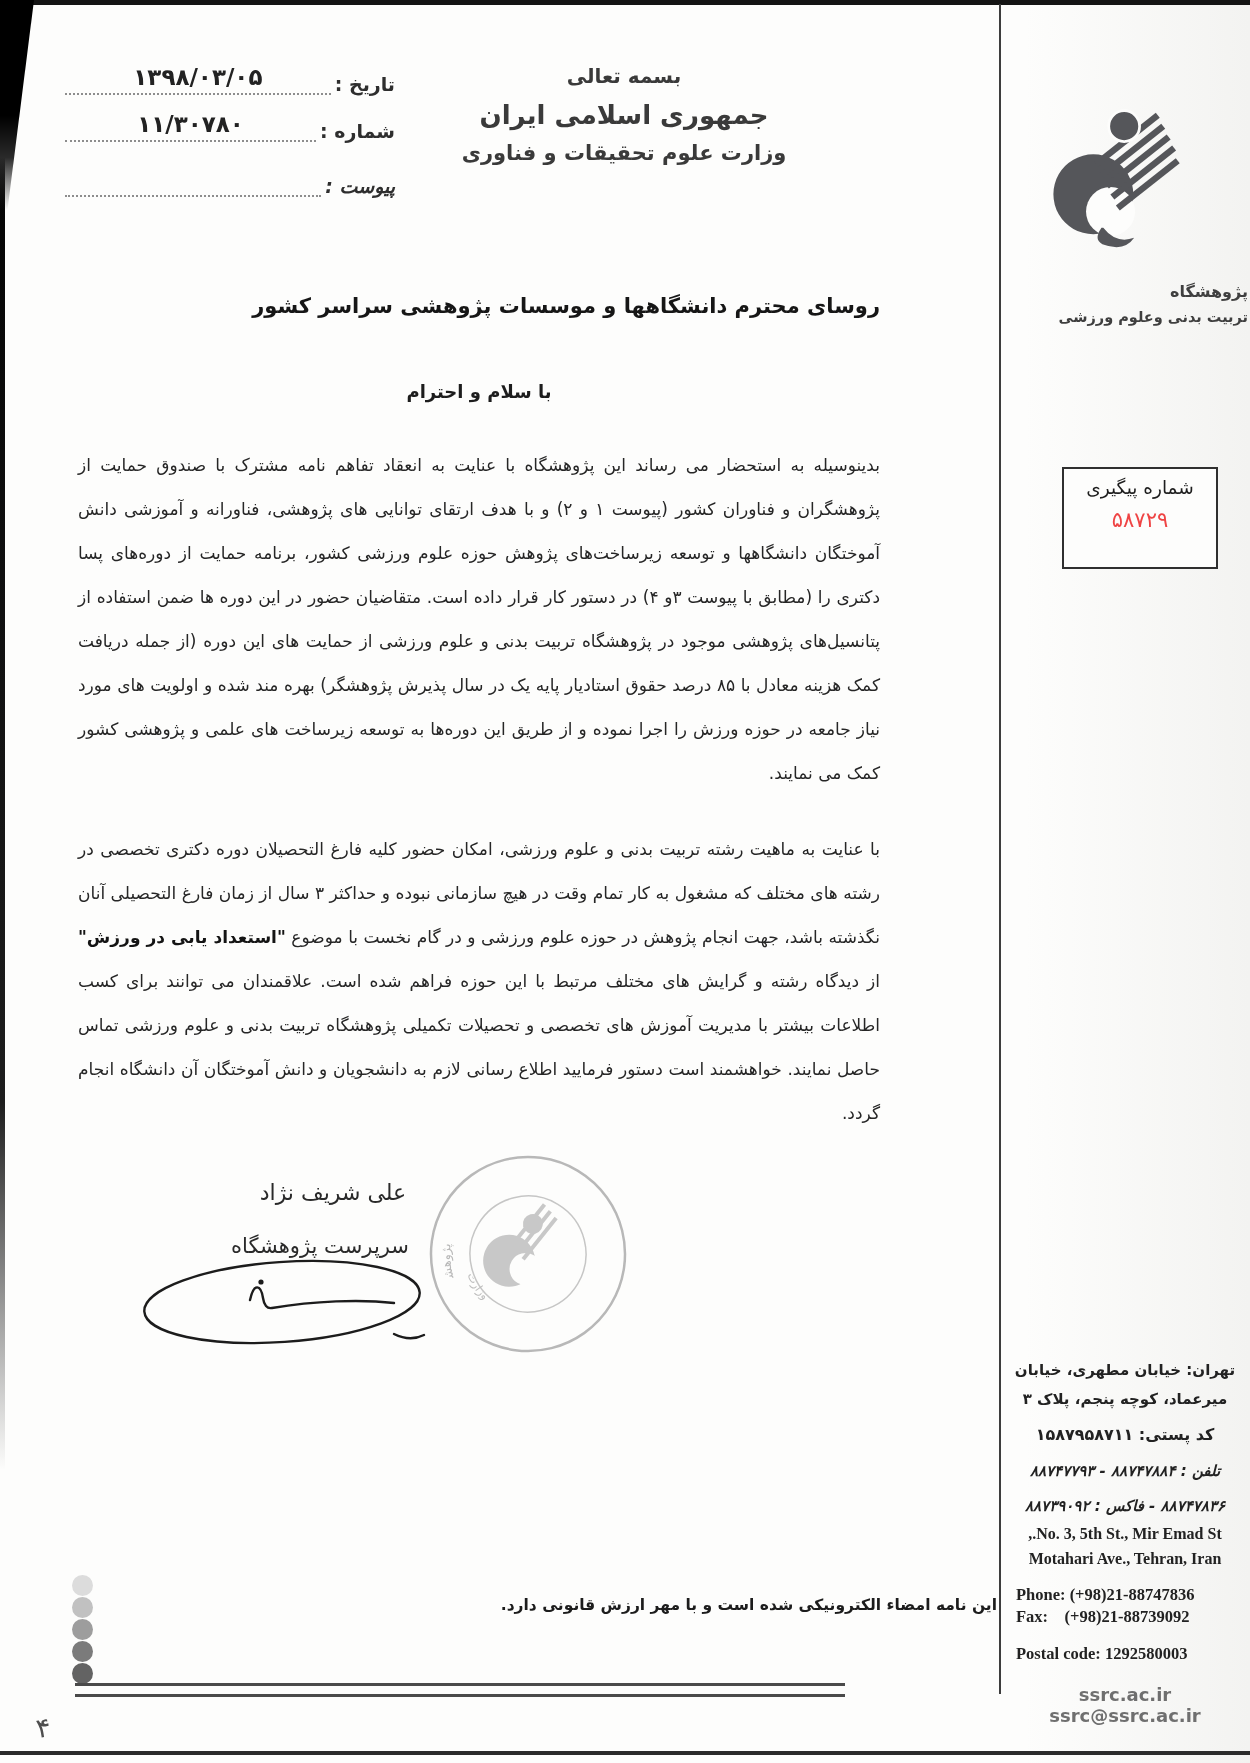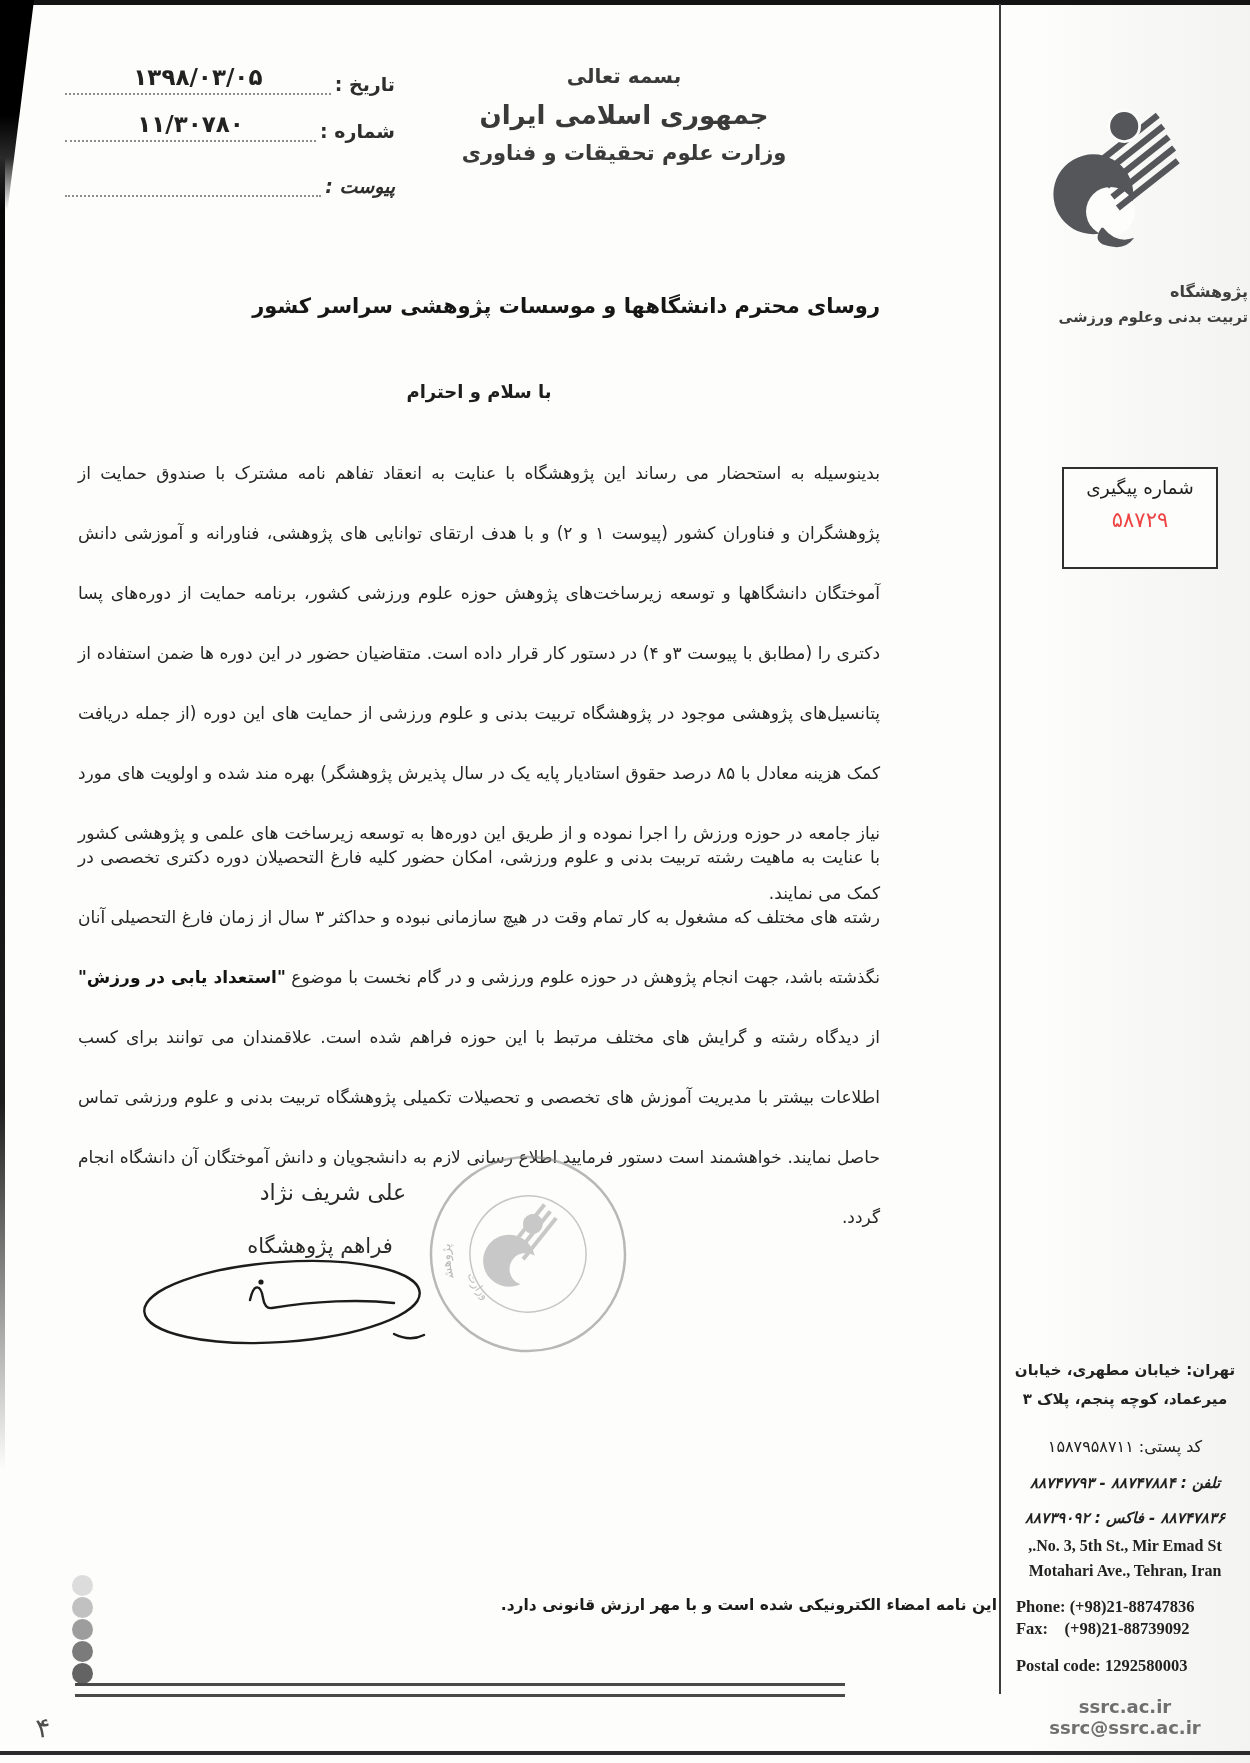--- a/index.html
+++ b/index.html
@@ -33,42 +33,42 @@
   .org-name{position:absolute;top:282px;left:1002px;width:246px;text-align:right;color:#3f3f3f;}
   .org-name .o1{font-size:16px;font-weight:700;margin-bottom:8px;}
   .org-name .o2{font-size:14.5px;font-weight:700;}
   .tracking-box{position:absolute;top:467px;left:1062px;width:152px;height:98px;border:2px solid #2f2f2f;background:#fdfdfc;text-align:center;}
   .tracking-box .t-label{font-size:18.5px;color:#1e1e1e;margin-top:8px;letter-spacing:-0.5px;}
   .tracking-box .t-num{font-size:21px;color:#ef4444;margin-top:10px;letter-spacing:2px;}
 
   
   .recipient{position:absolute;top:294px;left:78px;width:802px;text-align:right;font-size:21px;font-weight:700;color:#161616;}
   .salutation{position:absolute;top:381px;left:78px;width:802px;text-align:center;font-size:18px;font-weight:700;color:#1d1d1d;}
-  .para{position:absolute;left:78px;width:802px;text-align:justify;font-size:17px;line-height:60px;color:#262626;}
+  .para{position:absolute;left:78px;width:802px;text-align:justify;font-size:17px;line-height:44px;color:#262626;}
   .p1{top:443px;}
   .p2{top:827px;}
   .bold-phrase{font-weight:700;color:#141414;}
 
   
   .sig-name{position:absolute;top:1180px;left:228px;width:210px;text-align:center;font-size:22px;color:#2a2a2a;}
   .sig-title{position:absolute;top:1234px;left:200px;width:240px;text-align:center;font-size:21px;color:#2a2a2a;}
   .sig-svg{position:absolute;top:1242px;left:130px;width:310px;height:115px;}
   .stamp-svg{position:absolute;top:1148px;left:422px;width:212px;height:212px;opacity:.62;transform:rotate(-14deg);}
 
   
   .footnote{position:absolute;top:1596px;right:253px;font-size:15.5px;font-weight:700;color:#1c1c1c;}
   .dots{position:absolute;top:1575px;left:71px;width:22px;}
   .dots span{display:block;width:21px;height:21px;border-radius:50%;margin-bottom:1px;}
   .dline{position:absolute;left:75px;width:770px;height:3px;background:#4a4a4a;}
   .dl1{top:1683px;} .dl2{top:1694px;}
   .page-mark{position:absolute;top:1712px;left:36px;font-size:27px;color:#4e4e4e;transform:rotate(-8deg);}
 
   .contact{position:absolute;top:1356px;left:1002px;width:246px;text-align:center;color:#222;}
   .contact .fa{font-size:15px;font-weight:700;line-height:29px;}
-  .contact .fa-postal{font-size:16px;font-weight:400;line-height:30px;margin-top:18px;}
+  .contact .fa-postal{font-size:16px;font-weight:700;line-height:30px;margin-top:6px;}
   .contact .fa-phone{font-size:15px;font-weight:700;line-height:27px;margin-top:8px;font-style:italic;}
   .contact .en{font-family:"Liberation Serif",serif;font-weight:700;font-size:16px;line-height:23px;margin-top:2px;}
   .contact .en-block{direction:ltr;text-align:left;padding-left:14px;margin-top:14px;}
   .contact .en-line{font-family:"Liberation Serif",serif;font-weight:700;font-size:16.5px;line-height:22px;white-space:pre;}
   .contact .en-postal{direction:ltr;text-align:left;padding-left:14px;margin-top:16px;font-family:"Liberation Serif",serif;font-weight:700;font-size:16.5px;}
   .contact .web{margin-top:20px;font-size:18px;font-weight:700;color:#6f6f6f;direction:ltr;}
   .contact .mail{font-size:18px;font-weight:700;color:#6f6f6f;direction:ltr;}
 </style>
 </head>
 <body>
@@ -131,21 +131,21 @@
   </div>
 
   <div class="recipient">روسای محترم دانشگاهها و موسسات پژوهشی سراسر کشور</div>
   <div class="salutation">با سلام و احترام</div>
 
   <div class="para p1">بدینوسیله به استحضار می رساند این پژوهشگاه با عنایت به انعقاد تفاهم نامه مشترک با صندوق حمایت از پژوهشگران و فناوران کشور (پیوست ۱ و ۲) و با هدف ارتقای توانایی های پژوهشی، فناورانه و آموزشی دانش آموختگان دانشگاهها و توسعه زیرساخت‌های پژوهش حوزه علوم ورزشی کشور، برنامه حمایت از دوره‌های پسا دکتری را (مطابق با پیوست ۳و ۴) در دستور کار قرار داده است. متقاضیان حضور در این دوره ها ضمن استفاده از پتانسیل‌های پژوهشی موجود در پژوهشگاه تربیت بدنی و علوم ورزشی از حمایت های این دوره (از جمله دریافت کمک هزینه معادل با ۸۵ درصد حقوق استادیار پایه یک در سال پذیرش پژوهشگر) بهره مند شده و اولویت های مورد نیاز جامعه در حوزه ورزش را اجرا نموده و از طریق این دوره‌ها به توسعه زیرساخت های علمی و پژوهشی کشور کمک می نمایند.</div>
 
   <div class="para p2"><span>با عنایت به ماهیت رشته تربیت بدنی و علوم ورزشی، امکان حضور کلیه فارغ التحصیلان دوره دکتری تخصصی در رشته های مختلف که مشغول به کار تمام وقت در هیچ سازمانی نبوده و حداکثر ۳ سال از زمان فارغ التحصیلی آنان نگذشته باشد، جهت انجام پژوهش در حوزه علوم ورزشی و در گام نخست با موضوع </span><span class="bold-phrase">"استعداد یابی در ورزش"</span><span> از دیدگاه رشته و گرایش های مختلف مرتبط با این حوزه فراهم شده است. علاقمندان می توانند برای کسب اطلاعات بیشتر با مدیریت آموزش های تخصصی و تحصیلات تکمیلی پژوهشگاه تربیت بدنی و علوم ورزشی تماس حاصل نمایند. خواهشمند است دستور فرمایید اطلاع رسانی لازم به دانشجویان و دانش آموختگان آن دانشگاه انجام گردد.</span></div>
 
   <div class="sig-name">علی شریف نژاد</div>
-  <div class="sig-title">فراهم پژوهشگاه</div>
+  <div class="sig-title">سرپرست پژوهشگاه</div>
 
   <svg class="sig-svg" viewBox="0 0 310 115">
     <g fill="none" stroke="#1c1c1c" stroke-width="2.4" stroke-linecap="round">
       <ellipse cx="152" cy="60" rx="138" ry="40" transform="rotate(-4 152 60)"></ellipse>
       <path d="M120 58 c 4 -18 11 -15 13 -2 c 1 7 4 11 9 10 c 42 -7 88 -9 122 -5"></path>
       <circle cx="131" cy="40" r="2.6" fill="#1c1c1c" stroke="none"></circle>
       <path d="M264 92 q 16 8 30 1"></path>
     </g>
   </svg>
 

